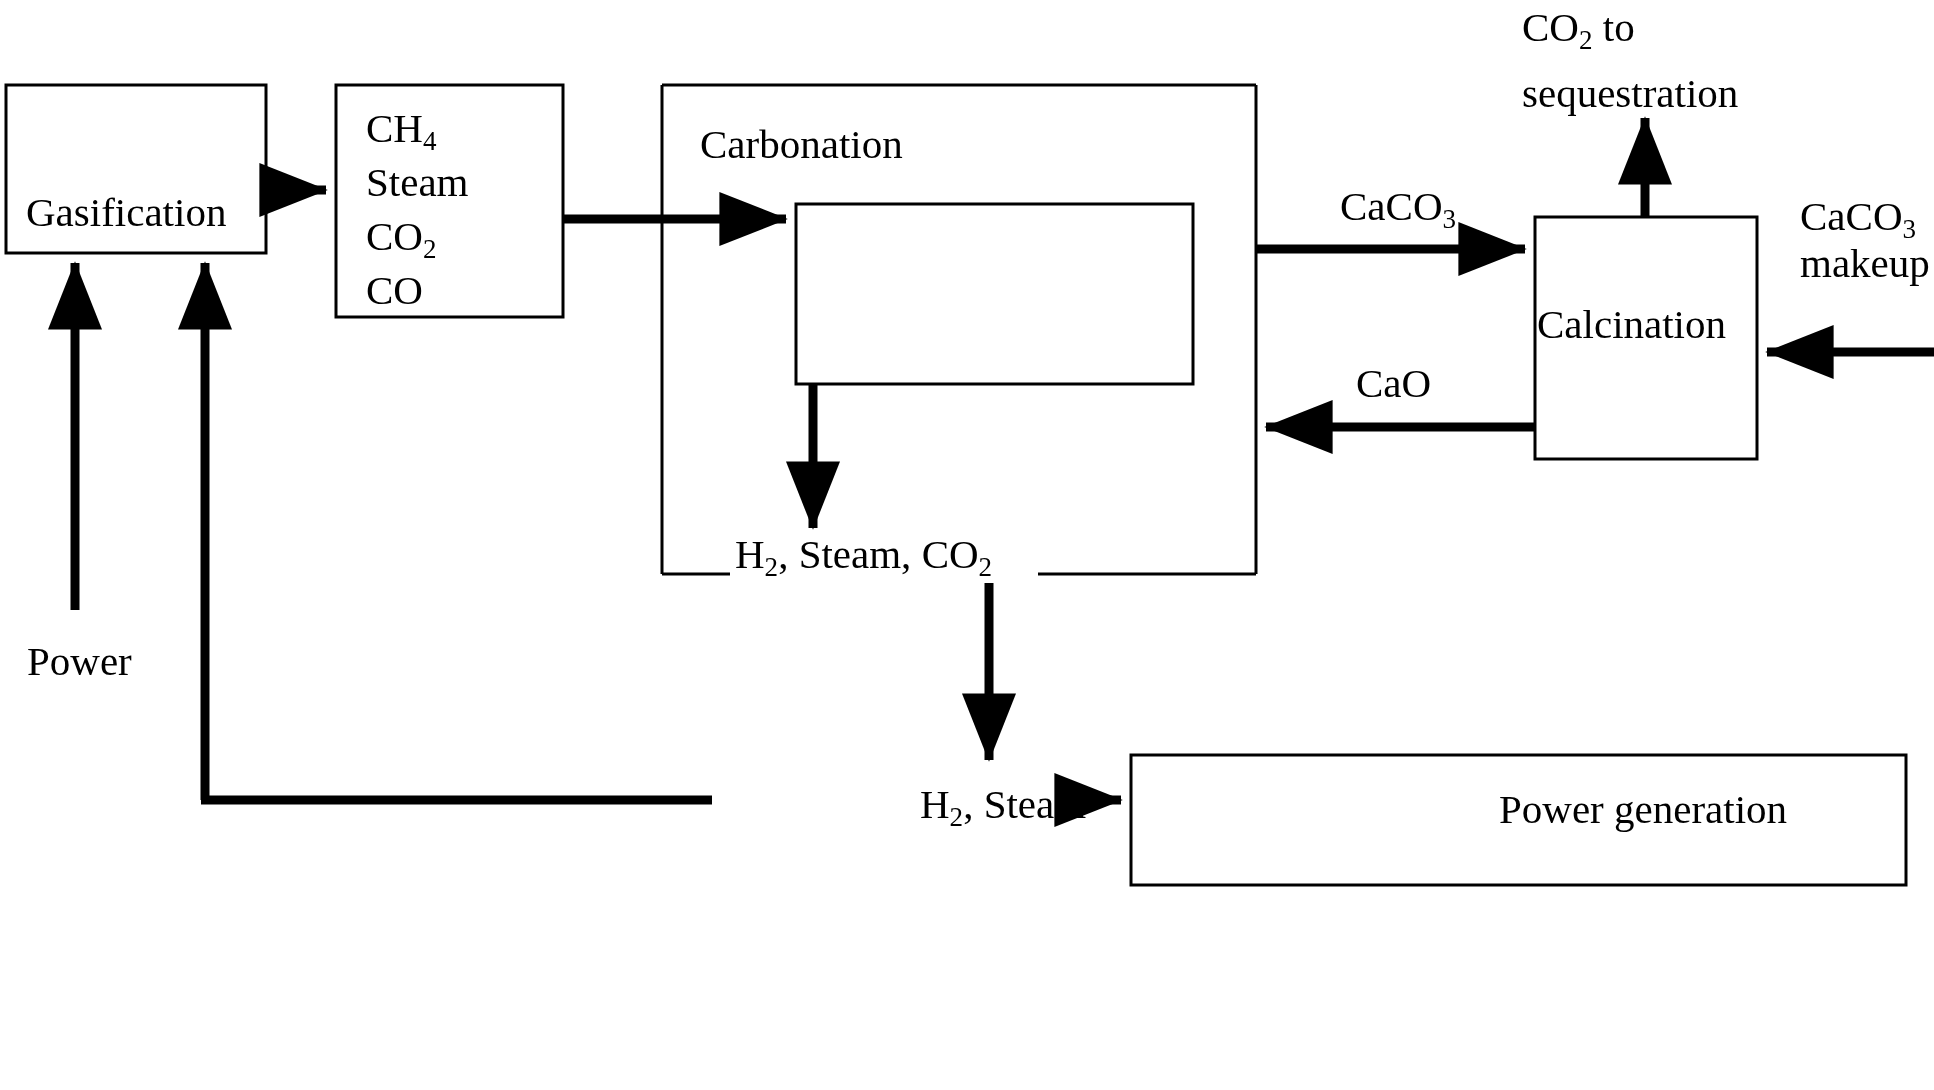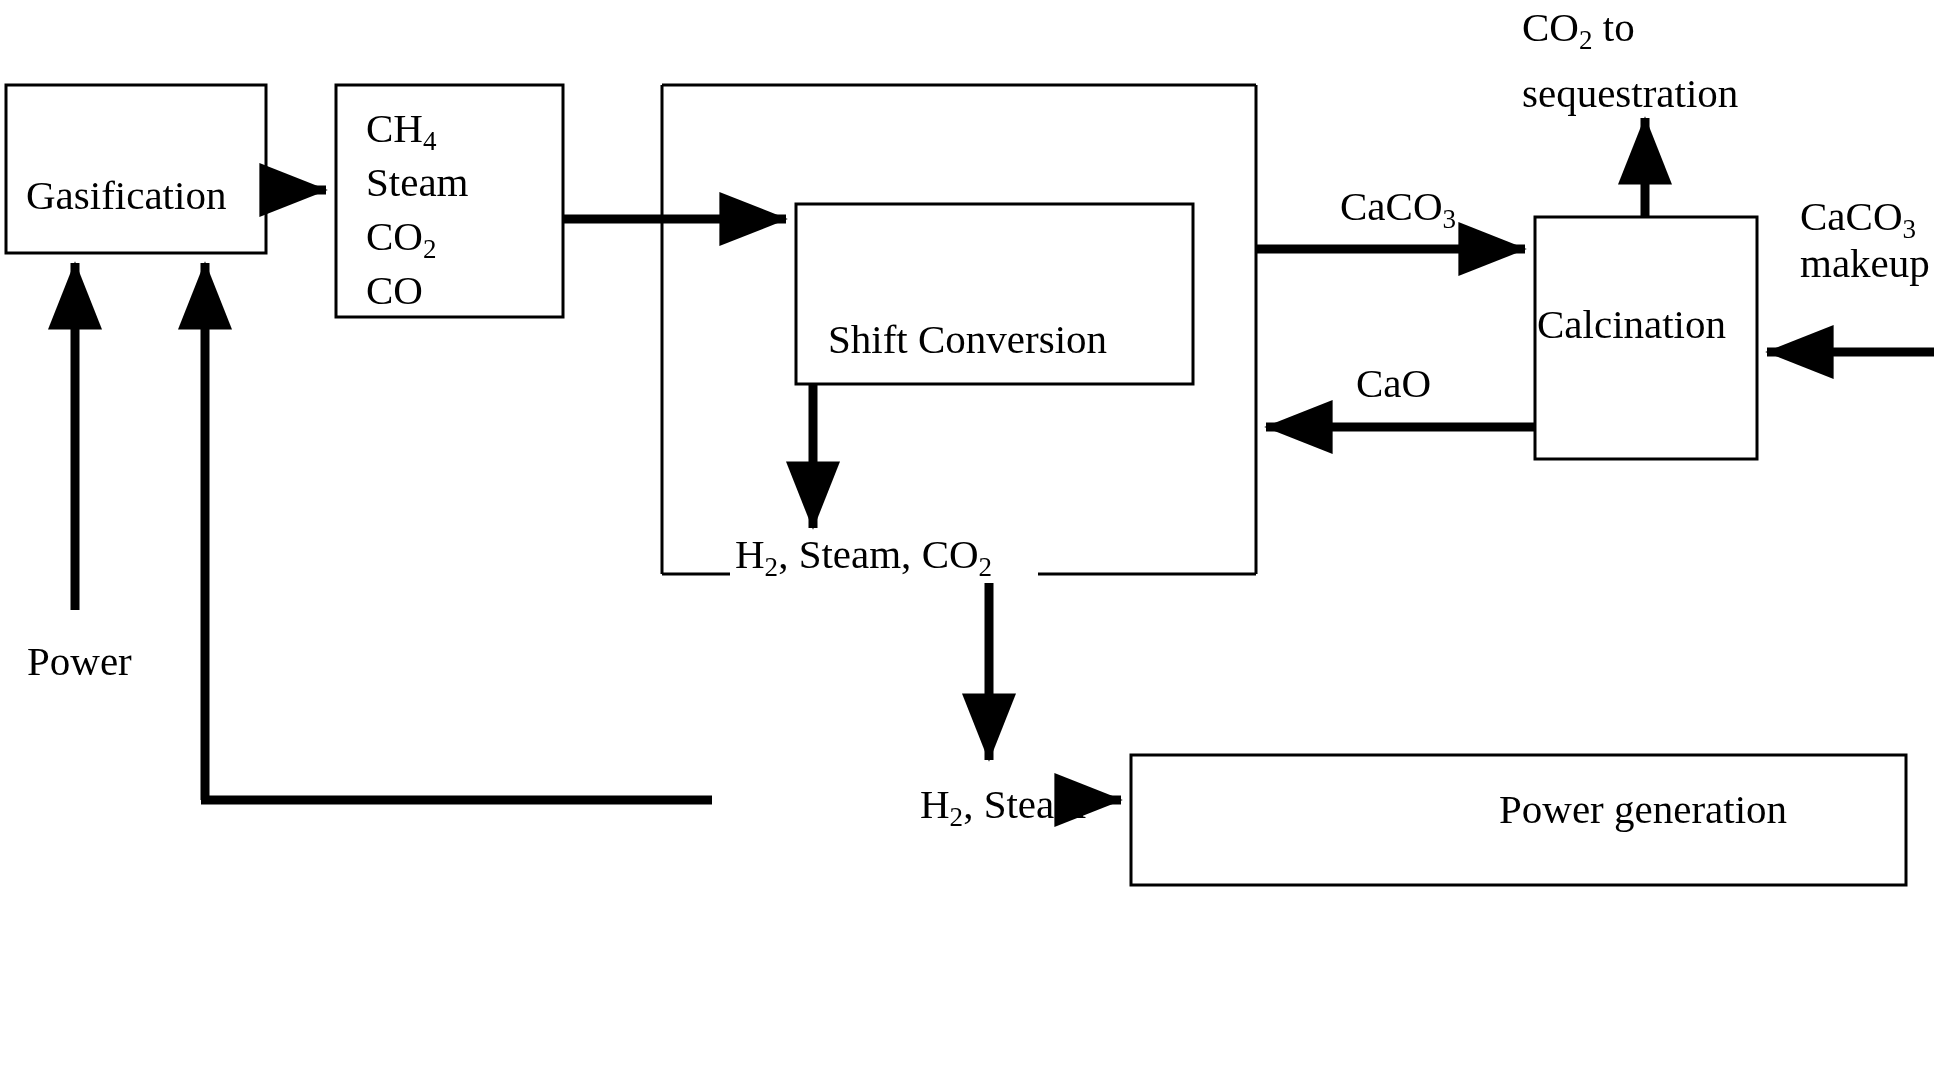--- a/index.html
+++ b/index.html
@@ -88,33 +88,33 @@
 
     <line x1="1256" y1="249" x2="1525" y2="249" stroke="#000000" stroke-width="9" marker-end="url(#ah)"></line>
 
     <line x1="1535" y1="427" x2="1266" y2="427" stroke="#000000" stroke-width="9" marker-end="url(#ah)"></line>
 
     <line x1="1645" y1="217" x2="1645" y2="118" stroke="#000000" stroke-width="9" marker-end="url(#ah)"></line>
 
     <line x1="1934" y1="352" x2="1767" y2="352" stroke="#000000" stroke-width="9" marker-end="url(#ah)"></line>
   </svg>
 
-  <div class="lbl f41" style="left:26px; top:171px;">Gasification</div>
+  <div class="lbl f41" style="left:26px; top:188px;">Gasification</div>
 
   <div class="lbl f41" style="left:366px; top:104px;"><span>CH</span><span class="sub">4</span></div>
 
   <div class="lbl f41" style="left:366px; top:158px;">Steam</div>
 
   <div class="lbl f41" style="left:366px; top:212px;"><span>CO</span><span class="sub">2</span></div>
 
   <div class="lbl f41" style="left:366px; top:266px;">CO</div>
 
+  <div class="lbl f41" style="left:700px; top:120px;">Carbonation</div>
 
 
-  <div class="lbl f41" style="left:828px; top:315px;">Shift Conversion</div>
 
   <div class="lbl f41" style="left:1537px; top:300px;">Calcination</div>
 
   <div class="lbl f41" style="left:1474px; top:785px;margin-left:25px;">Power generation</div>
 
   <div class="lbl f41" style="left:27px; top:637px;">Power</div>
 
   <div class="lbl f41" style="left:1340px; top:182px;"><span>CaCO</span><span class="sub">3</span></div>
 
   <div class="lbl f41" style="left:1356px; top:359px;">CaO</div>

